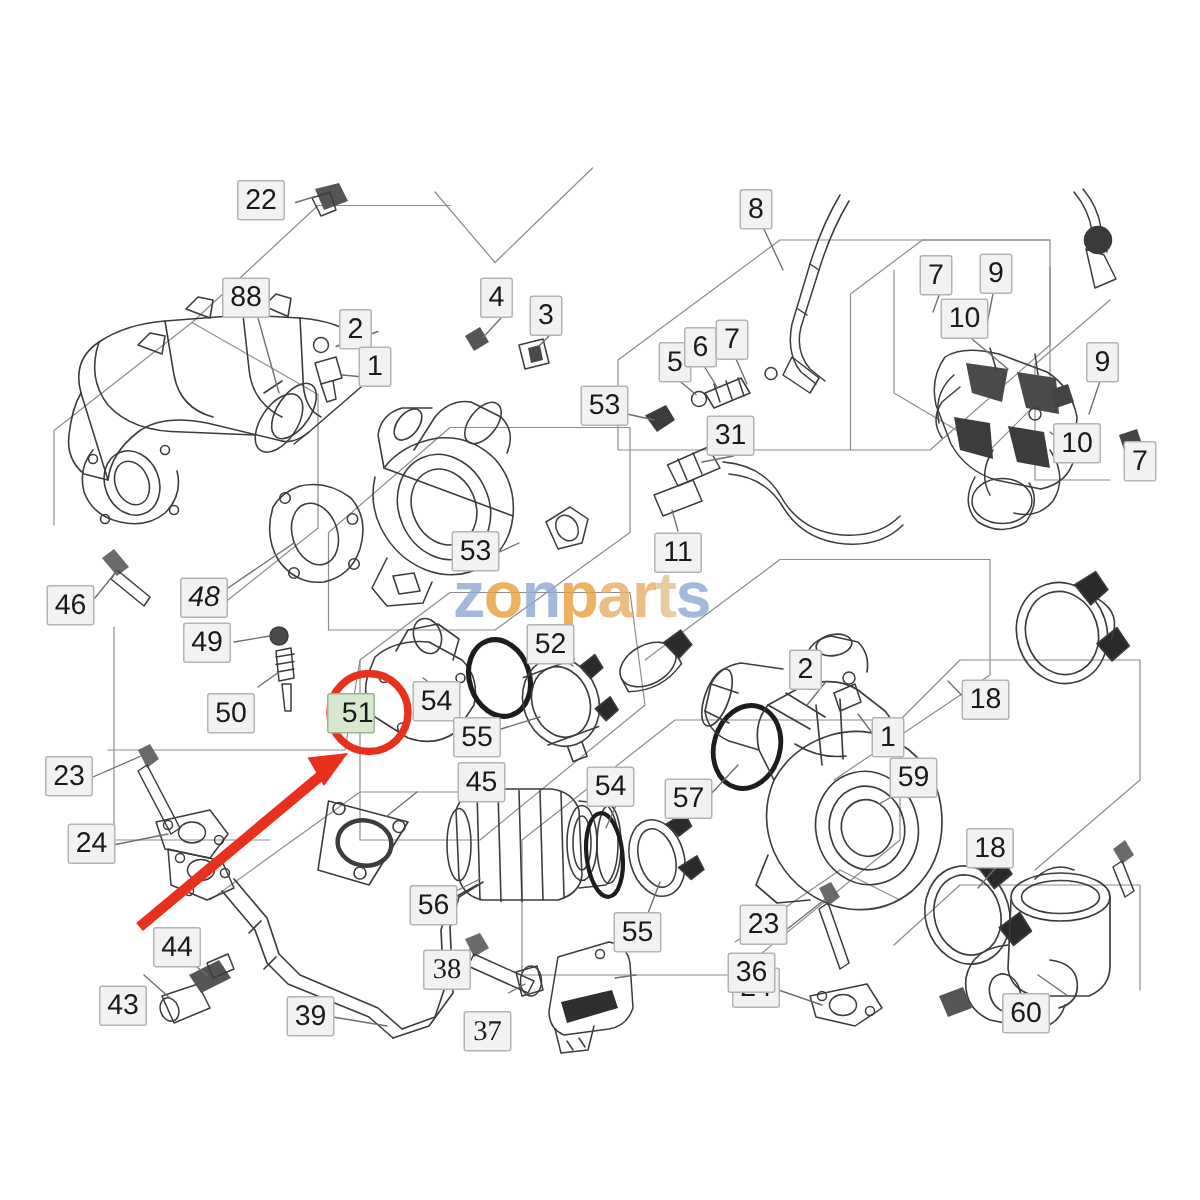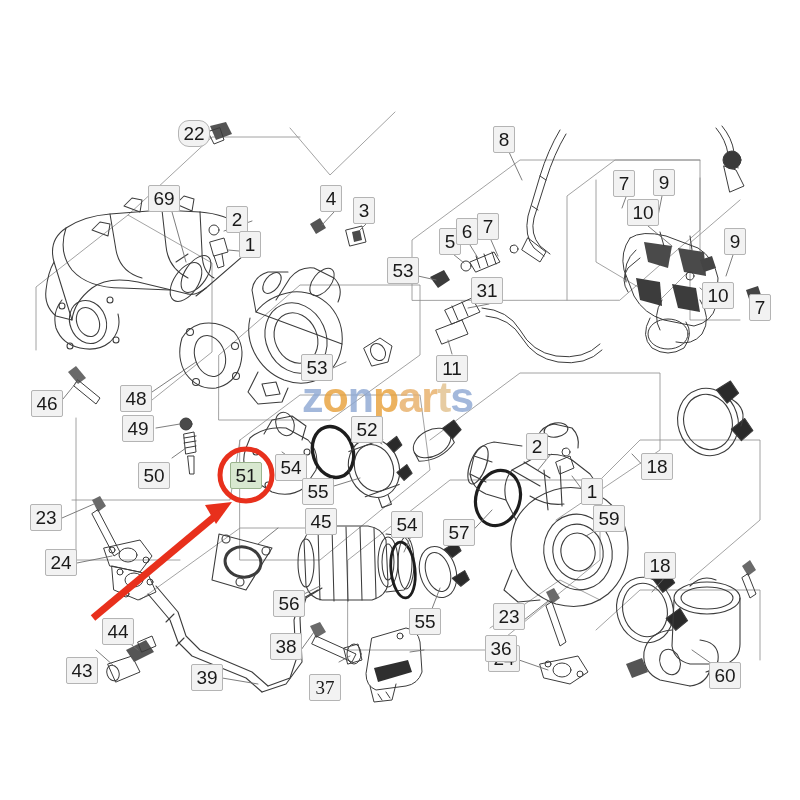--- a/index.html
+++ b/index.html
@@ -402,64 +402,64 @@
     </g>
     <g>
       <line x1="93" y1="618" x2="220" y2="512" stroke="#e8301c" stroke-width="7" stroke-linecap="butt"></line>
       <path d="M232 502 L205 505 L216 524 Z" fill="#e8301c"></path>
     </g>
   </svg>
 
   <div id="watermark"><span style="color: rgb(143, 169, 212);">z</span><span style="color: rgb(232, 162, 60);">o</span><span style="color: rgb(143, 169, 212);">n</span><span style="color: rgb(232, 162, 60);">p</span><span style="color: rgb(232, 176, 106);">a</span><span style="color: rgb(232, 176, 106);">r</span><span style="color: rgb(226, 194, 142);">t</span><span style="color: rgb(143, 169, 212);">s</span></div>
 
   <div id="callout-layer">
-      <div class="callout w2" style="left: 194px; top: 120px; border-radius: 11px;">22</div>
-      <div class="callout w2" style="left: 164px; top: 185px;">69</div>
+      <div class="callout w2" style="left: 174px; top: 120px;">22</div>
+      <div class="callout w2" style="left: 164px; top: 185px;">88</div>
       <div class="callout w1" style="left: 331px; top: 185px;">4</div>
       <div class="callout w1" style="left: 364px; top: 197px;">3</div>
       <div class="callout w1" style="left: 504px; top: 126px;">8</div>
       <div class="callout w1" style="left: 624px; top: 170px;">7</div>
       <div class="callout w1" style="left: 664px; top: 169px;">9</div>
       <div class="callout w2" style="left: 643px; top: 199px;">10</div>
       <div class="callout w1" style="left: 237px; top: 206px;">2</div>
       <div class="callout w1" style="left: 250px; top: 231px;">1</div>
       <div class="callout w1" style="left: 450px; top: 228px;">5</div>
       <div class="callout w1" style="left: 467px; top: 218px;">6</div>
       <div class="callout w1" style="left: 488px; top: 213px;">7</div>
       <div class="callout w2" style="left: 403px; top: 257px;">53</div>
       <div class="callout w2" style="left: 487px; top: 277px;">31</div>
       <div class="callout w1" style="left: 735px; top: 228px;">9</div>
       <div class="callout w2" style="left: 718px; top: 282px;">10</div>
       <div class="callout w1" style="left: 760px; top: 294px;">7</div>
       <div class="callout w2" style="left: 452px; top: 355px;">11</div>
       <div class="callout w2" style="left: 317px; top: 354px;">53</div>
       <div class="callout w2" style="left: 47px; top: 390px;">46</div>
-      <div class="callout w2" style="left: 136px; top: 385px;">48</div>
+      <div class="callout w2" style="left: 136px; top: 385px; font-style: italic;">48</div>
       <div class="callout w2" style="left: 138px; top: 415px;">49</div>
       <div class="callout w2" style="left: 154px; top: 446px; margin-top: 16px;">50</div>
-      <div class="callout w2 hl" style="left: 246px; top: 462px;">51</div>
+      <div class="callout w2 hl" style="left: 234px; top: 462px; text-align: right;">51</div>
       <div class="callout w2" style="left: 291px; top: 454px;">54</div>
       <div class="callout w2" style="left: 318px; top: 478px;">55</div>
       <div class="callout w2" style="left: 367px; top: 416px;">52</div>
       <div class="callout w2" style="left: 657px; top: 453px;">18</div>
       <div class="callout w1" style="left: 537px; top: 433px;">2</div>
       <div class="callout w1" style="left: 592px; top: 478px;">1</div>
       <div class="callout w2" style="left: 609px; top: 505px;">59</div>
       <div class="callout w2" style="left: 660px; top: 552px;">18</div>
       <div class="callout w2" style="left: 46px; top: 504px;">23</div>
       <div class="callout w2" style="left: 61px; top: 549px;">24</div>
       <div class="callout w2" style="left: 269px; top: 508px; margin-left: 36px;">45</div>
       <div class="callout w2" style="left: 407px; top: 511px;">54</div>
       <div class="callout w2" style="left: 459px; top: 519px;">57</div>
       <div class="callout w2" style="left: 425px; top: 608px;">55</div>
       <div class="callout w2" style="left: 289px; top: 590px;">56</div>
       <div class="callout w2" style="left: 509px; top: 603px;">23</div>
       <div class="callout w2" style="left: 504px; top: 645px;">24</div>
-      <div class="callout w2" style="left: 286px; top: 633px;">38</div>
+      <div class="callout w2" style="left: 298px; top: 633px; font-family: Liberation Serif, serif;">38</div>
       <div class="callout w2" style="left: 325px; top: 674px; font-family: Liberation Serif, serif;">37</div>
       <div class="callout w2" style="left: 437px; top: 635px; margin-left: 48px;">36</div>
       <div class="callout w2" style="left: 82px; top: 633px; margin-top: 24px;">43</div>
       <div class="callout w2" style="left: 118px; top: 618px;">44</div>
       <div class="callout w2" style="left: 207px; top: 664px;">39</div>
-      <div class="callout w2" style="left: 725px; top: 662px;">60</div>
+      <div class="callout w2" style="left: 684px; top: 662px;">60</div>
     </div>
 
 </div>
 
 </body></html>

